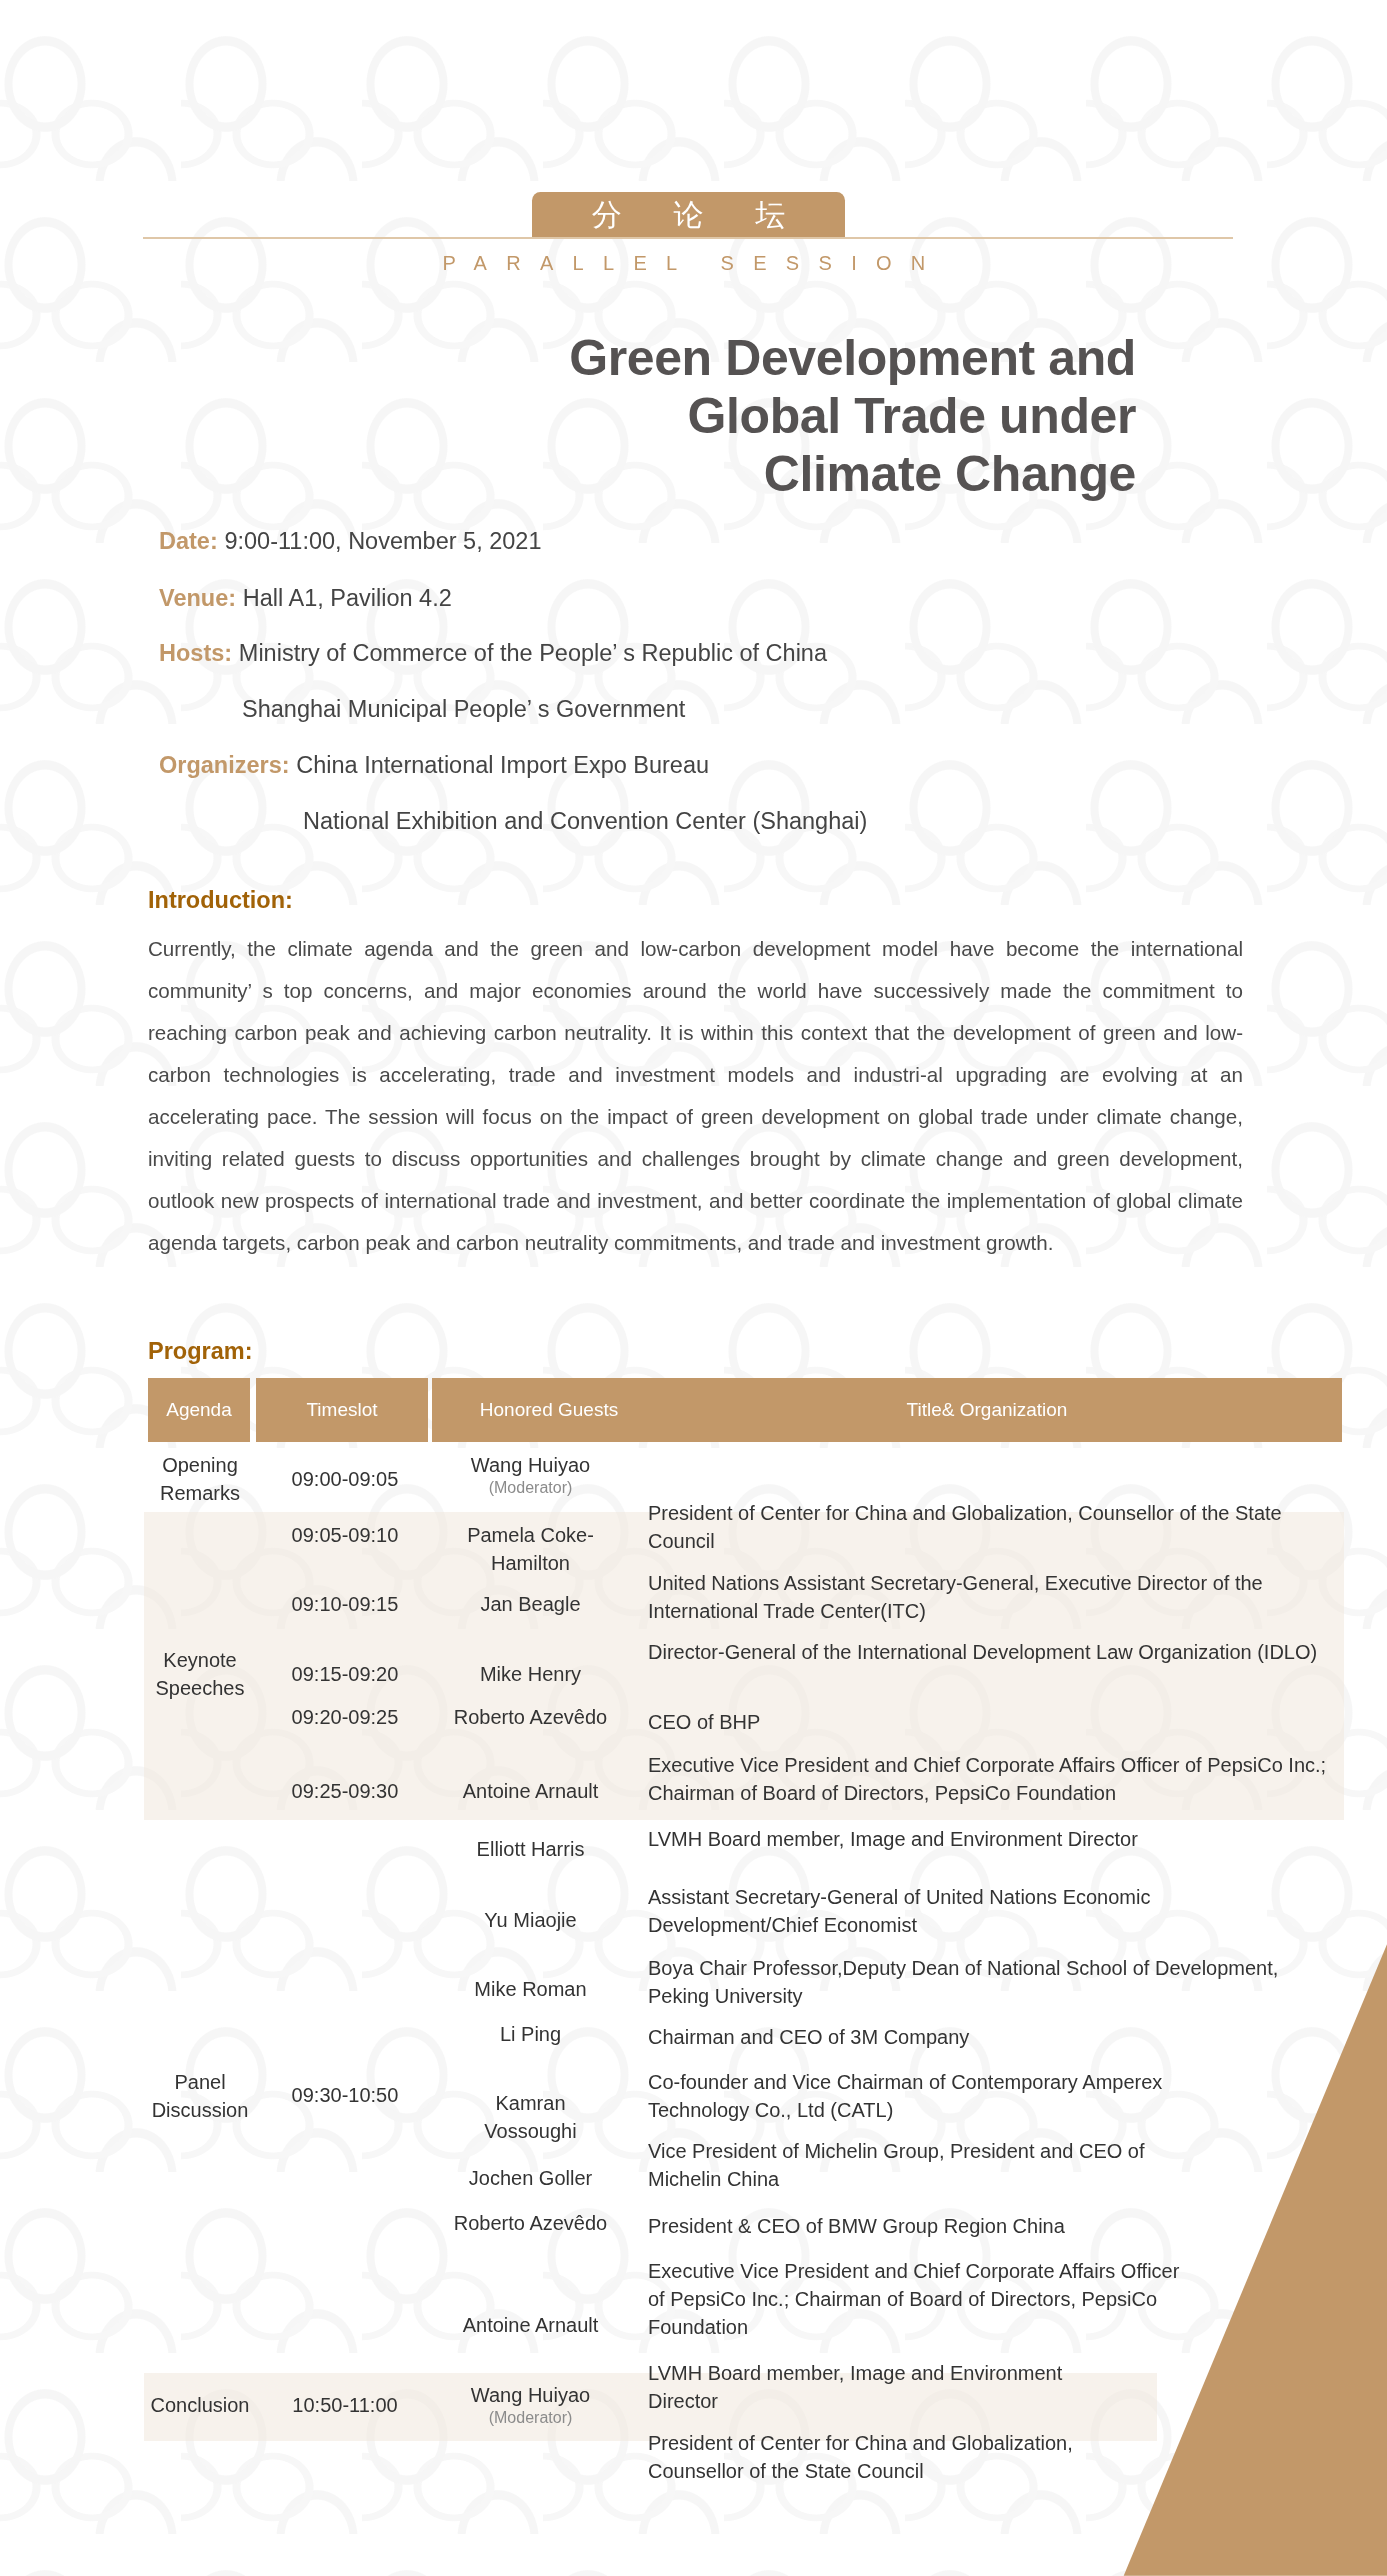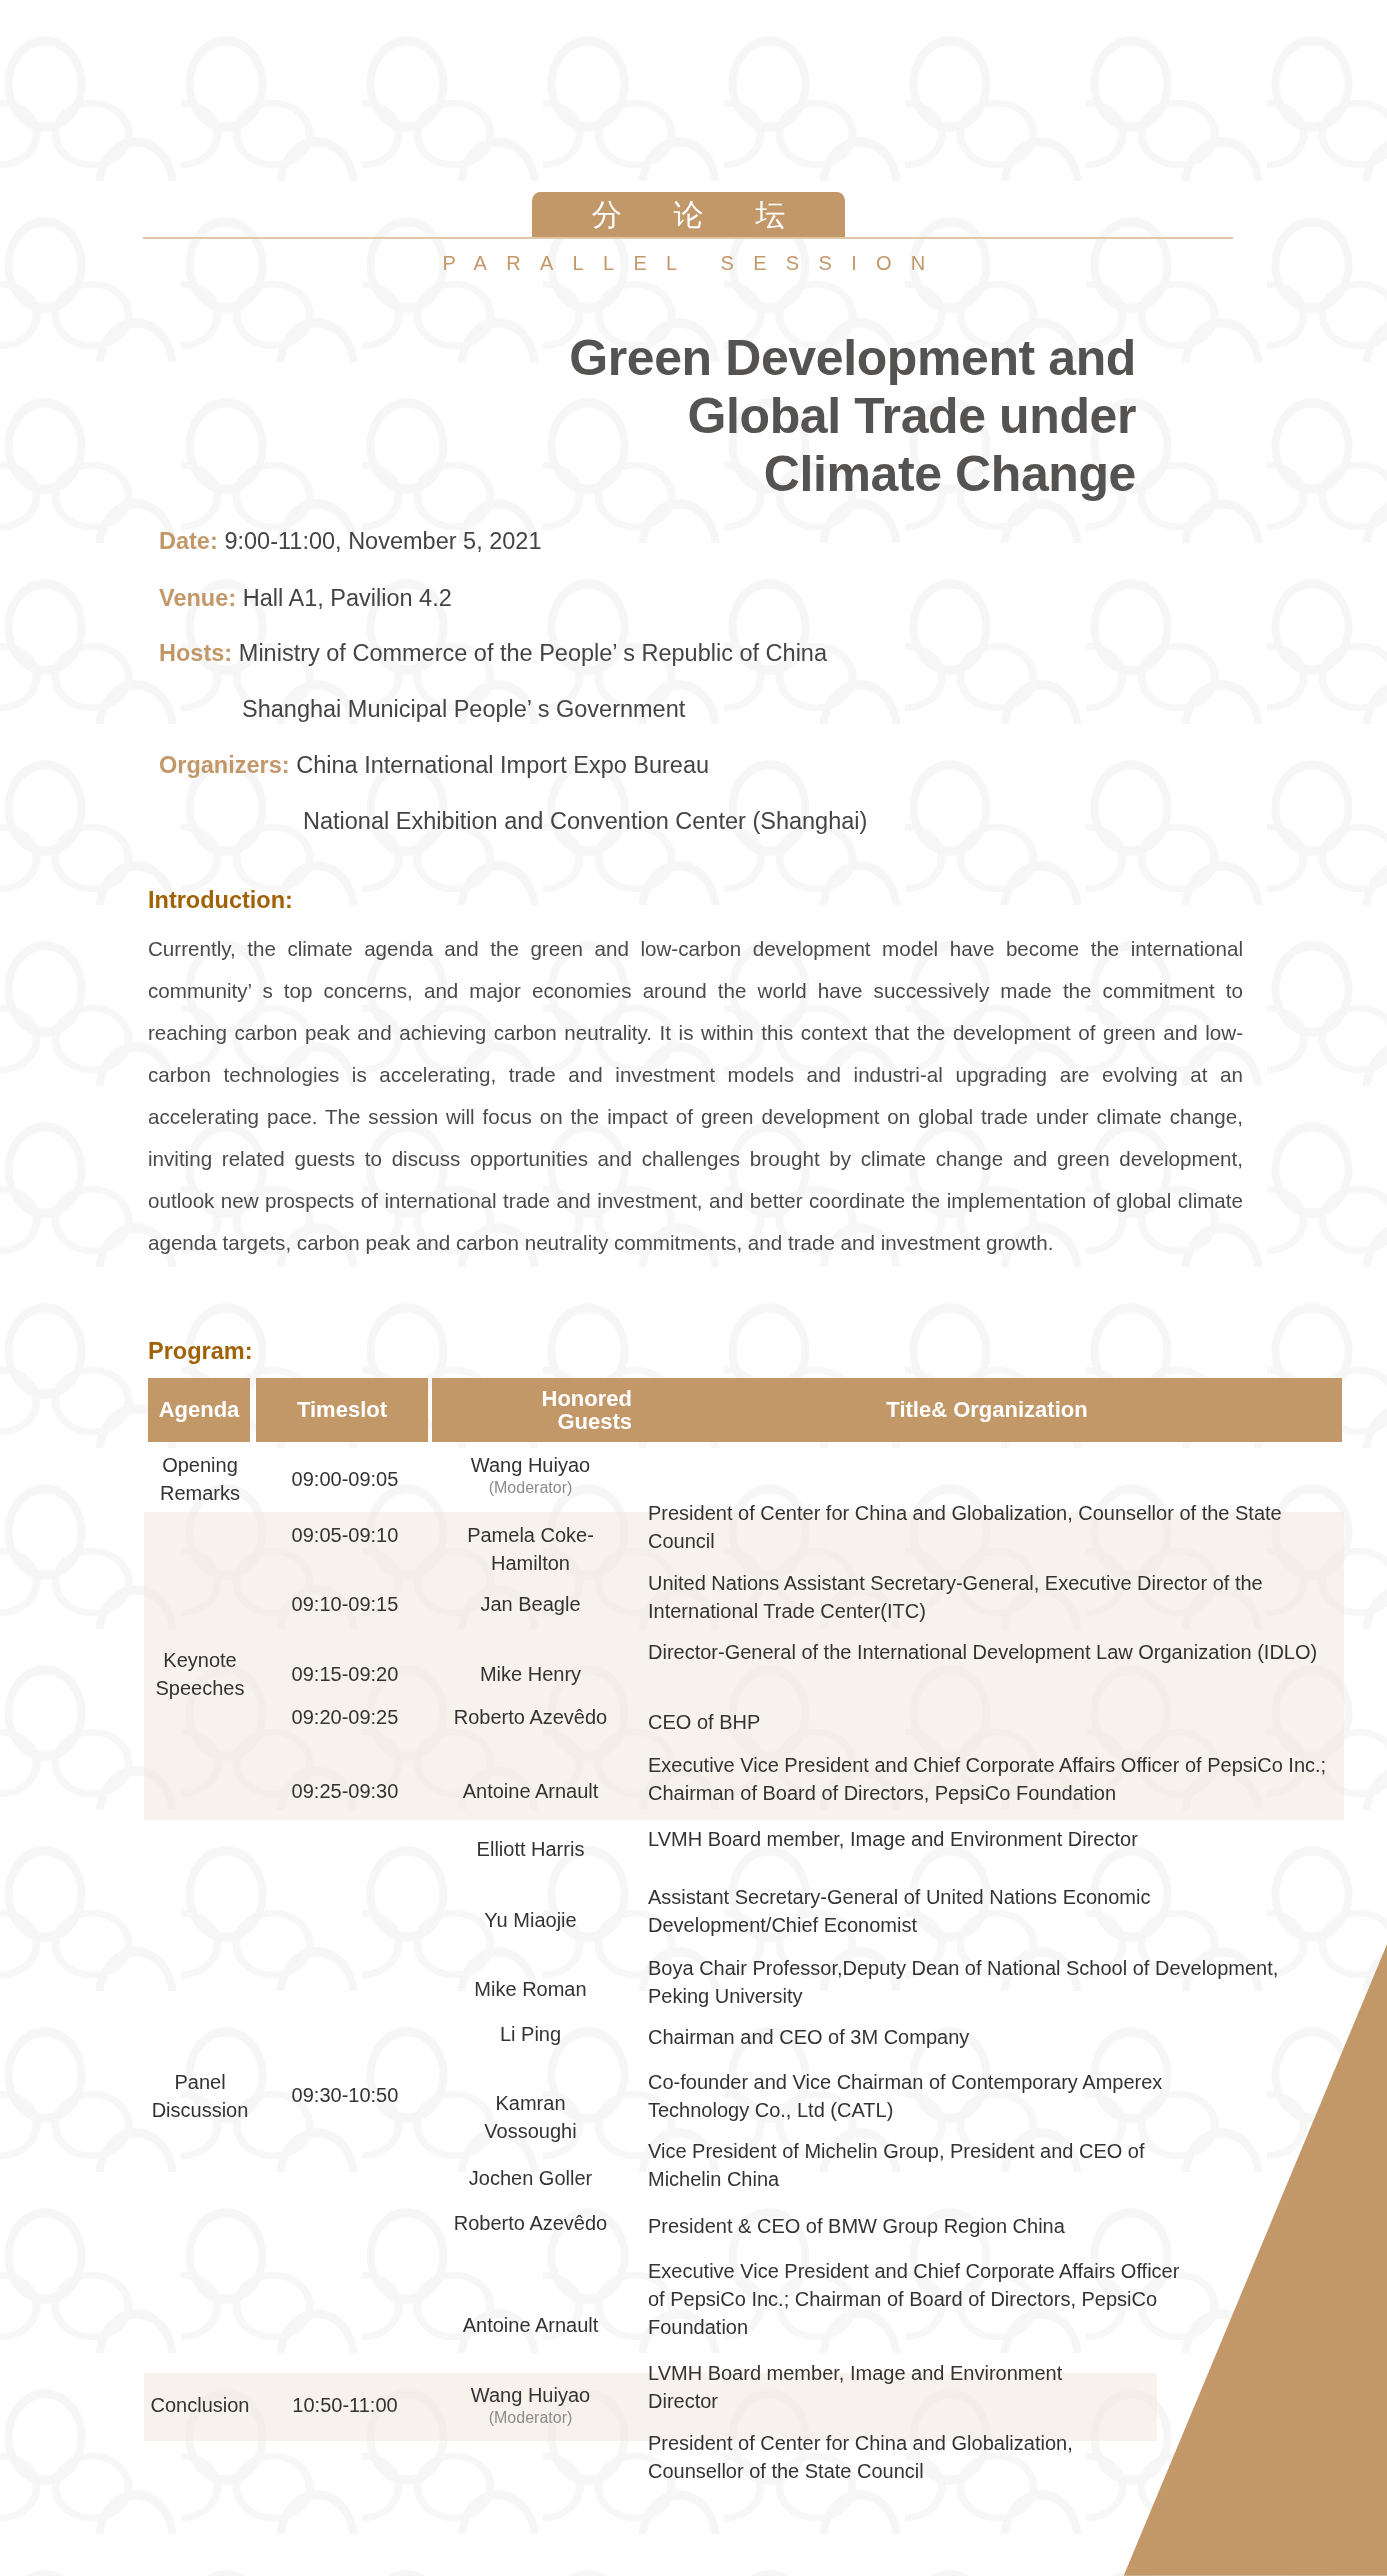--- a/index.html
+++ b/index.html
@@ -62,21 +62,21 @@
     position: absolute; left: 148px; color: #a16207; font-weight: bold; font-size: 23.5px;
   }
   .intro {
     position: absolute; left: 148px; top: 928px; width: 1095px;
     font-size: 20.6px; line-height: 42px; color: #4a4a4a; text-align: justify;
     font-family: "Liberation Sans", sans-serif;
   }
 
   
   .thead { position: absolute; top: 1378px; height: 64px; background: #c29869; color: #fff;
-    font-weight: bold; font-size: 22px; display: flex; align-items: center; justify-content: center;
+    font-weight: normal; font-size: 19px; display: flex; align-items: center; justify-content: center;
     text-align: right; line-height: 23.5px; }
   .band { position: absolute; background: rgba(240, 232, 220, 0.55); }
   .cell { position: absolute; font-size: 20px; color: #333; line-height: 28px; }
   .c-agenda { left: 144px; width: 112px; text-align: center; }
   .c-time { left: 257px; width: 176px; text-align: center; }
   .c-guest { left: 433px; width: 195px; text-align: center; }
   .c-title { left: 648px; width: 696px; text-align: left; margin-top: 48px; }
   .moderator { display: block; font-size: 16px; color: #8b8b8b; line-height: 17px; }
 </style>
 </head>

